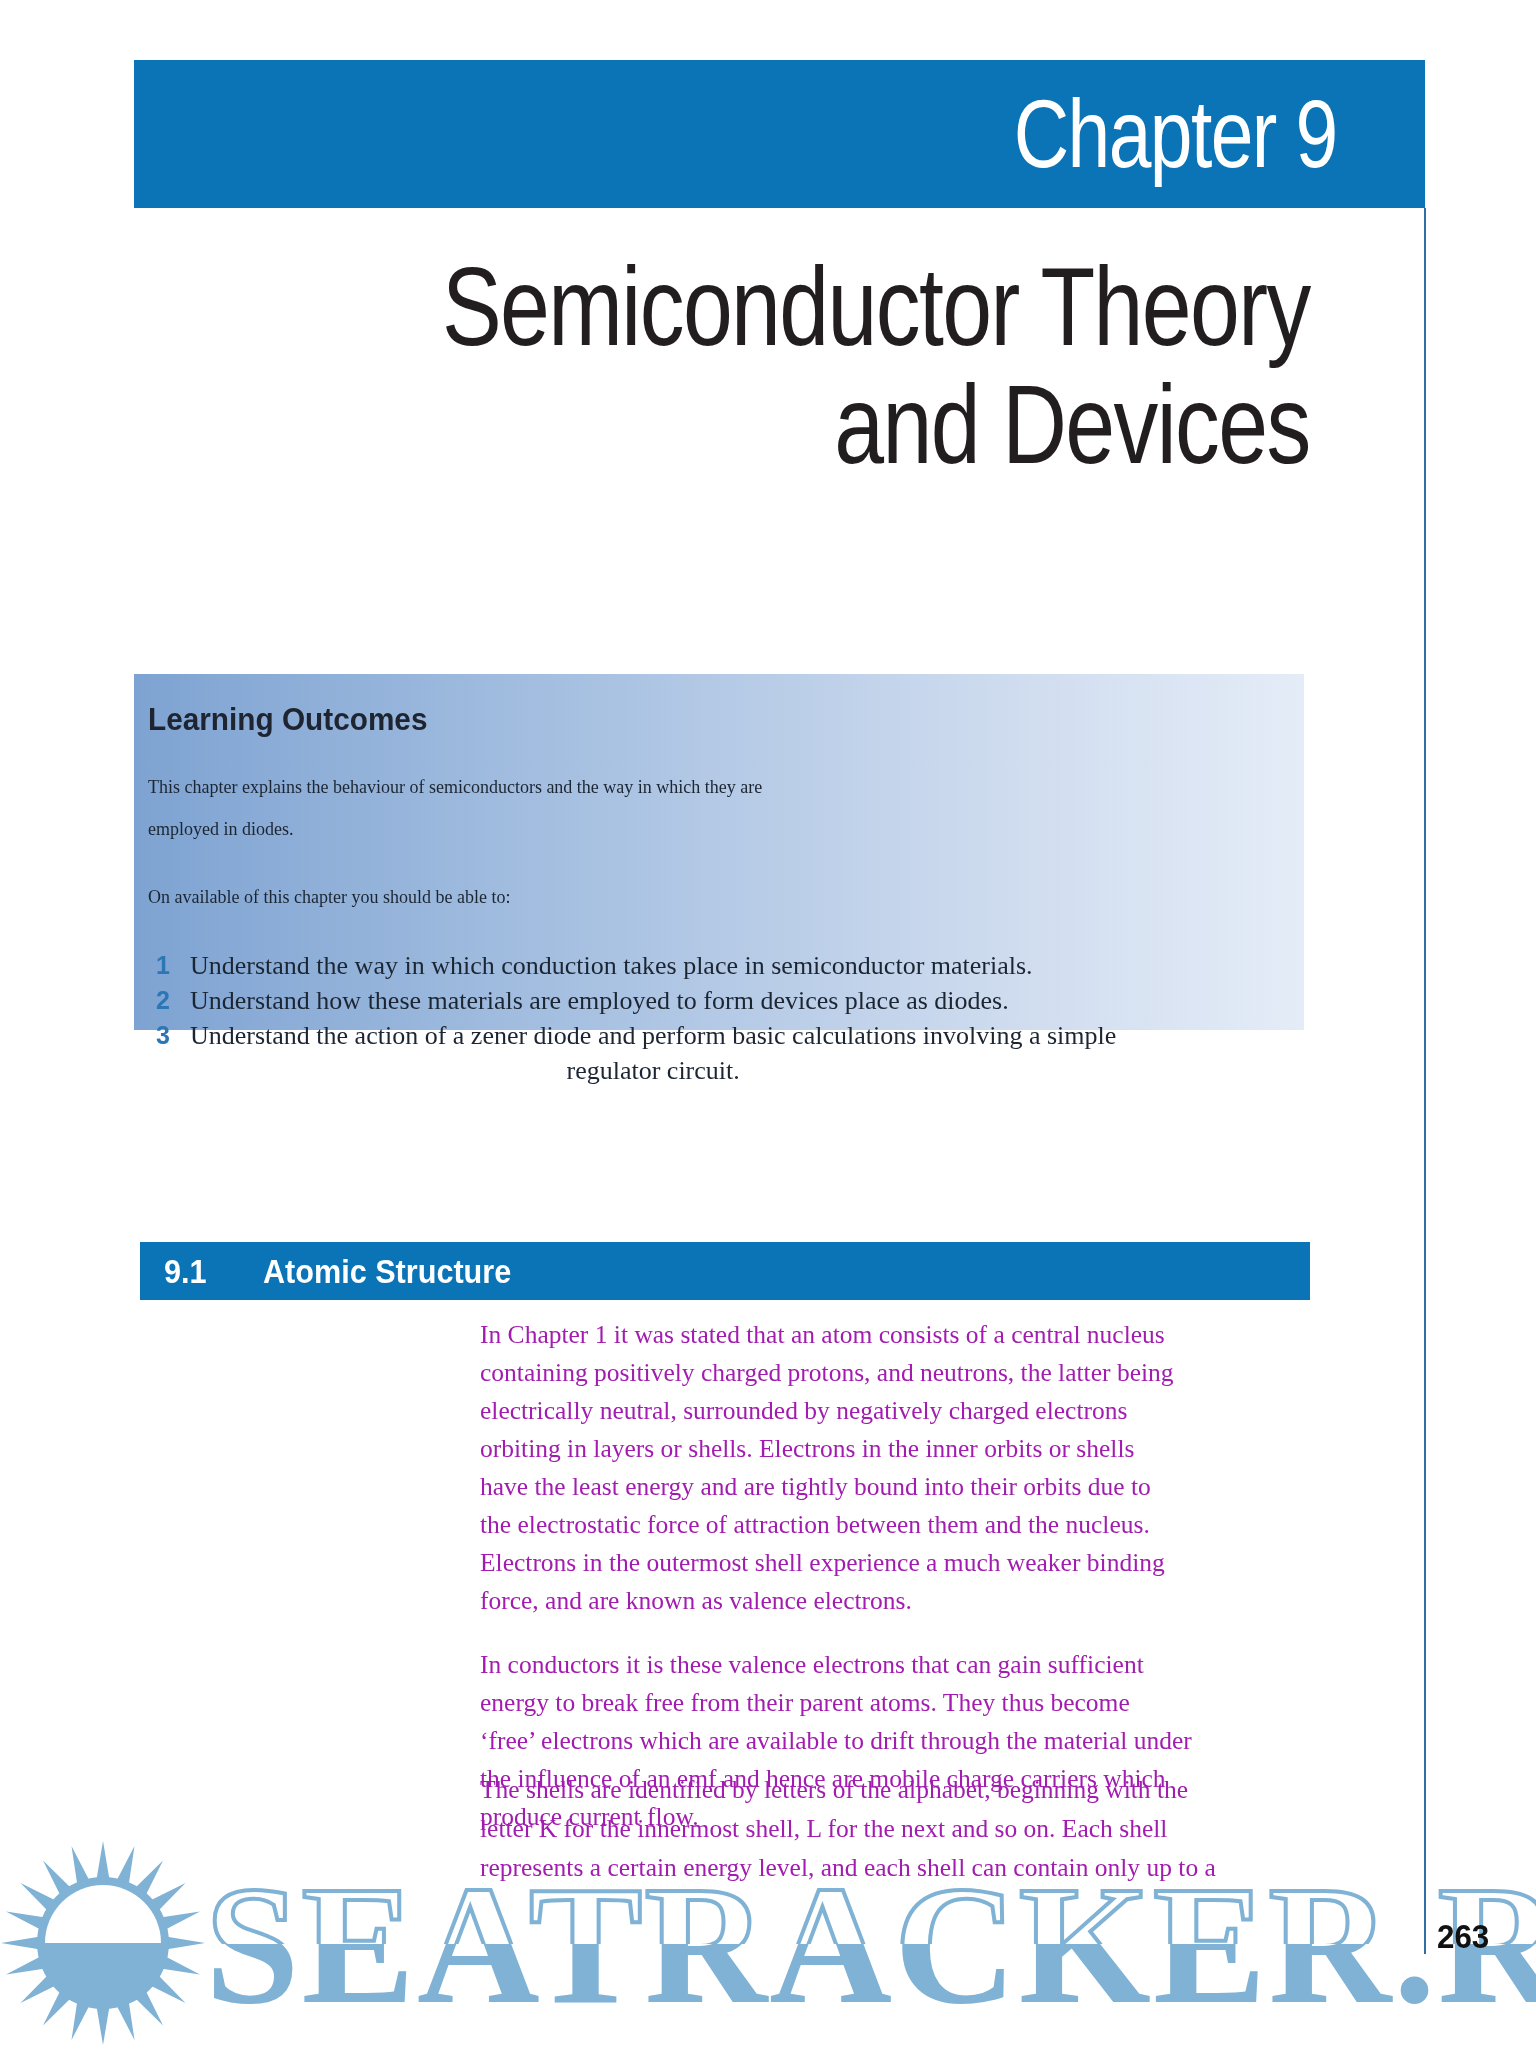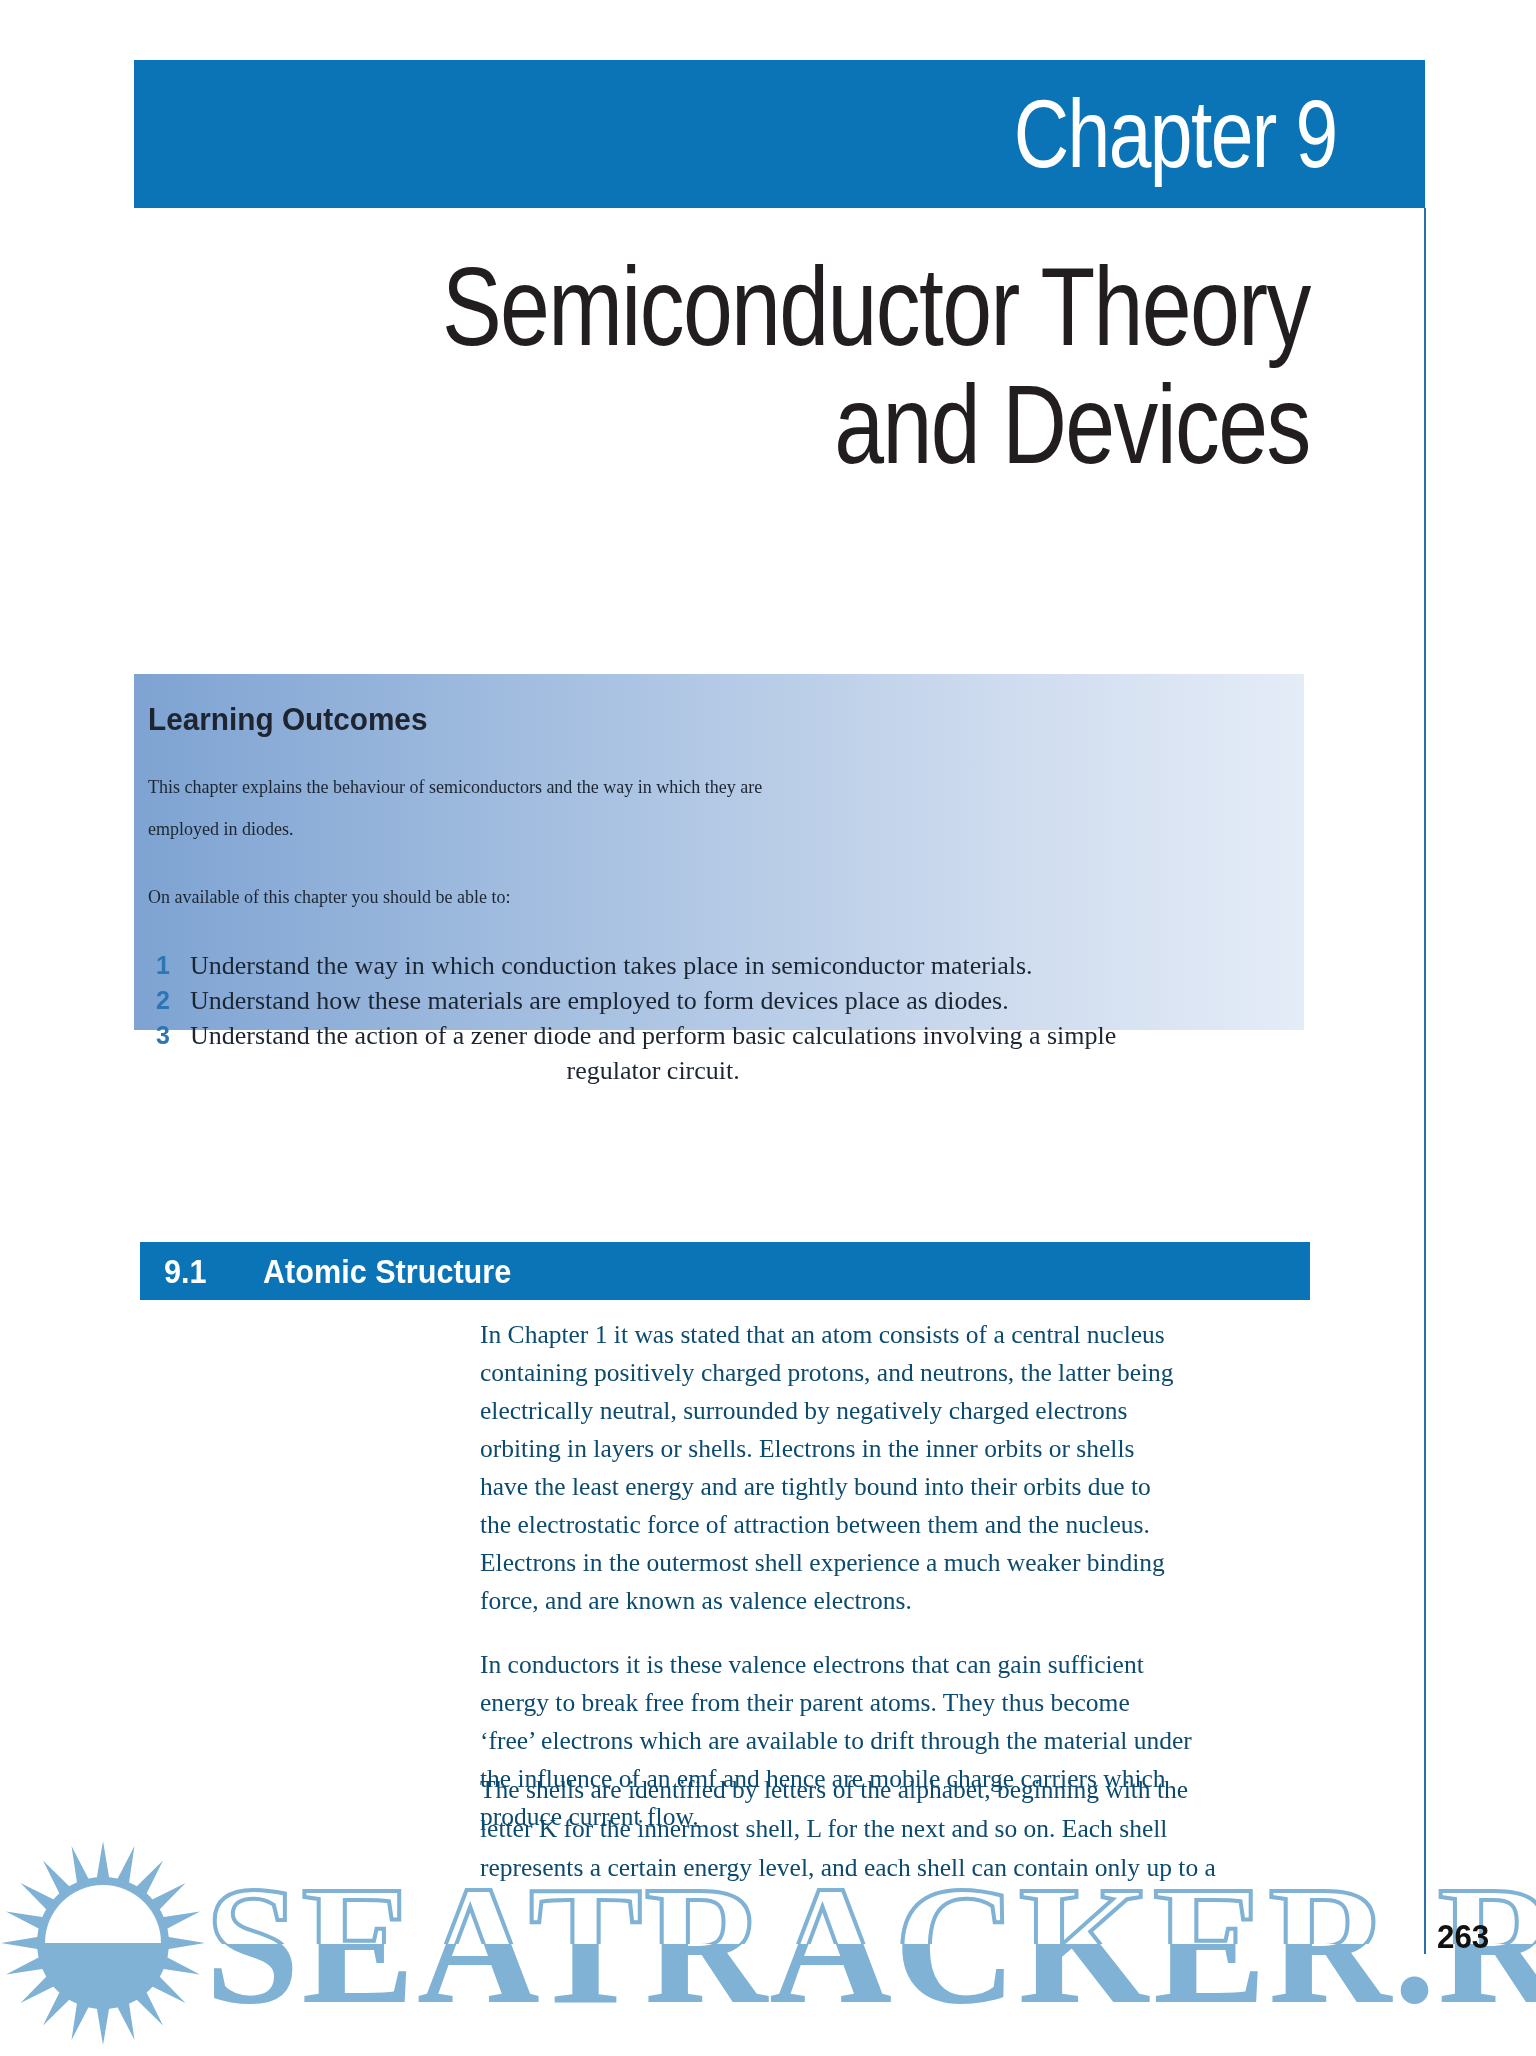--- a/index.html
+++ b/index.html
@@ -110,21 +110,21 @@
     color:#ffffff;
     font-family:"Liberation Sans", sans-serif;
     font-weight:bold;font-size:34px;margin-left:6px;
   }
   .section-num{transform:scaleX(.9);transform-origin:0 50%;white-space:pre;}
   .section-title{margin-left:52px;transform:scaleX(.9);transform-origin:0 50%;white-space:pre;}
   
   .body-para{
     position:absolute;z-index:3;
     left:480px;
-    color:#0c4a6e;
+    color:#a21caf;
     font-family:"Liberation Serif", serif;
     font-size:25.5px;line-height:38px;
     white-space:pre;
   }
   .p1{top:1316px;}
   .p2{top:1646px;}
   .p3{top:1770px;line-height:39px;}
   
   .page-num{
     position:absolute;z-index:5;

